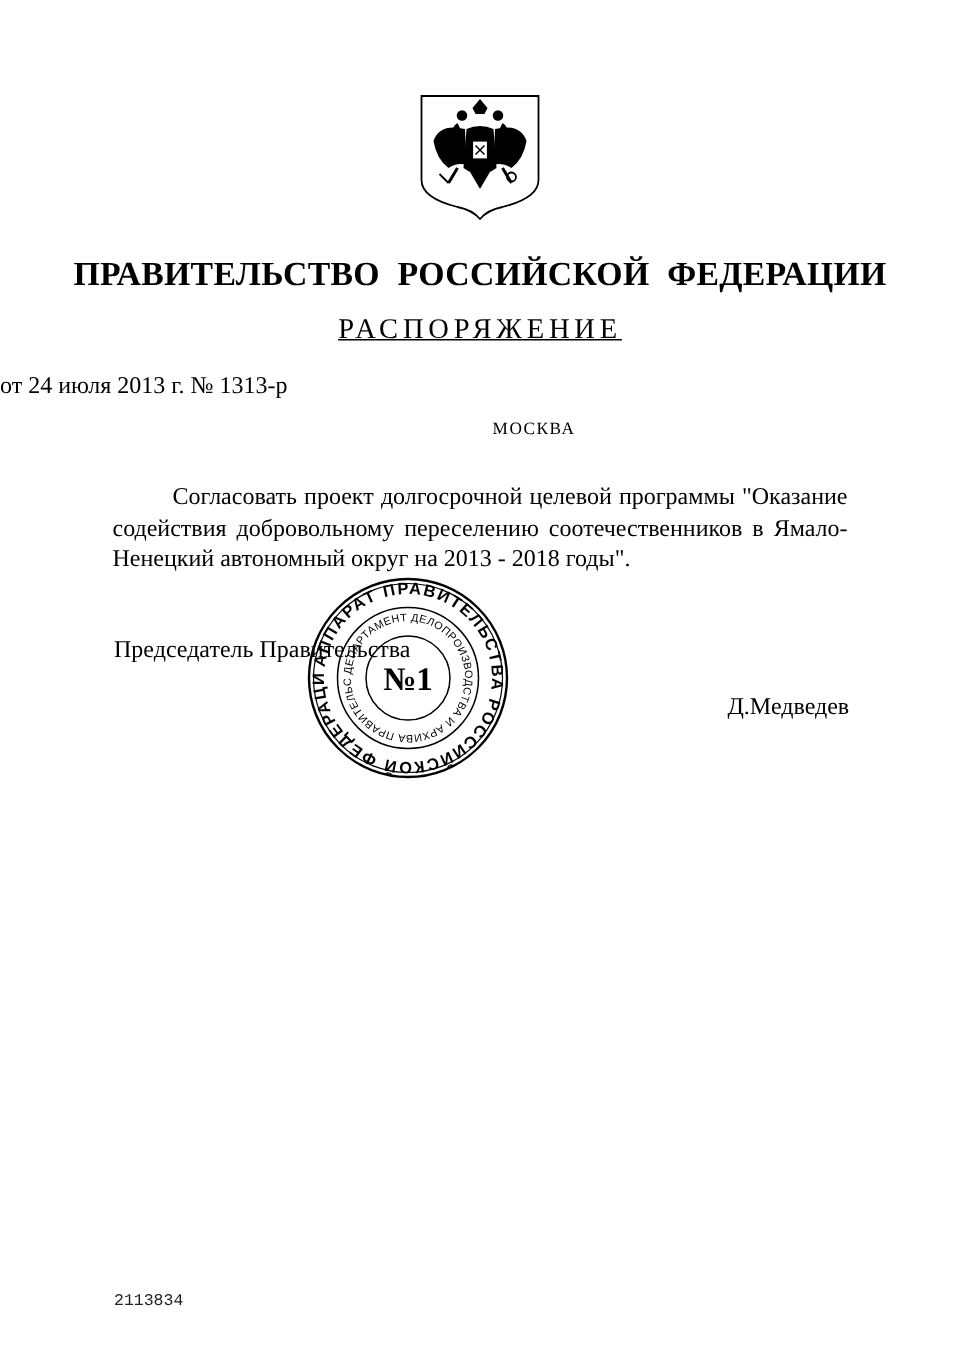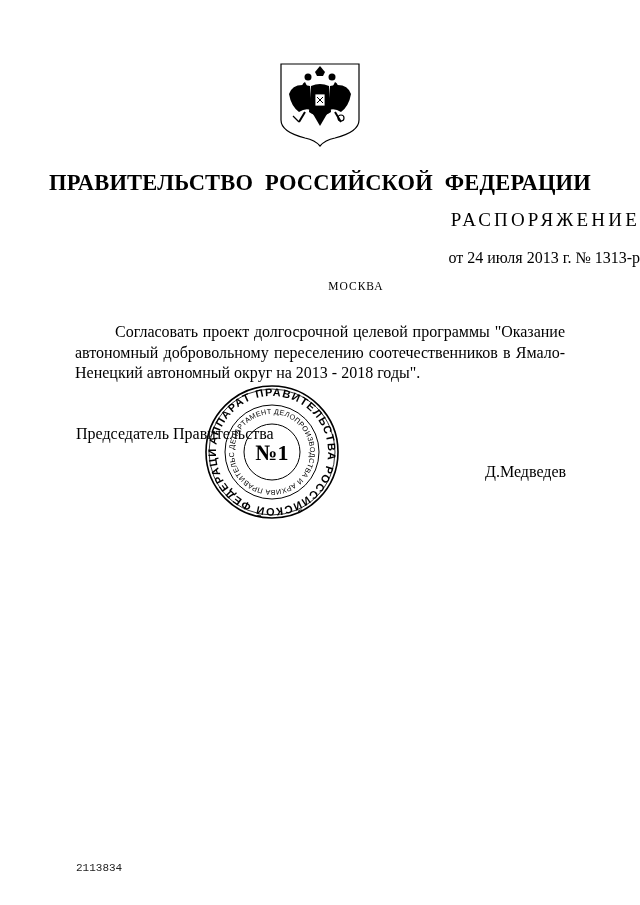--- a/index.html
+++ b/index.html
@@ -1,20 +1,20 @@
 <!DOCTYPE html>
 <html><head>
   <meta charset="utf-8">
   <style>
     html, body { margin: 0; padding: 0; background: #ffffff; }
     body { width: 640px; height: 905px; position: relative; overflow: hidden; font-family: "Liberation Serif", "DejaVu Serif", serif; color: #000; }
     .emblem { position: absolute; left: 275px; top: 60px; width: 90px; height: 88px; }
     .gov-title { position: absolute; left: 0; width: 640px; top: 170px; text-align: center; font-weight: bold; font-size: 22.5px; letter-spacing: 0.2px; word-spacing: 6px; }
-    .doc-type { position: absolute; left: 0; width: 640px; top: 209px; text-align: right; font-size: 19px; letter-spacing: 3.2px; }
-    .doc-date { position: absolute; left: 0; width: 640px; top: 249px; text-align: right; font-size: 16px; }
+    .doc-type { position: absolute; left: 0; width: 640px; top: 209px; text-align: center; font-size: 19px; letter-spacing: 3.2px; text-decoration: underline; }
+    .doc-date { position: absolute; left: 0; width: 640px; top: 249px; text-align: left; font-size: 16px; }
     .doc-city { position: absolute; left: 0; width: 640px; top: 280px; text-align: center; font-size: 11.5px; letter-spacing: 1px; padding-left: 36px; }
     .body-text { position: absolute; left: 75px; width: 490px; top: 322px; font-size: 16px; line-height: 20.5px; text-align: justify; }
     .body-text p { margin: 0; }
     .line { display: block; text-align: justify; text-align-last: justify; font-family: Liberation Serif, serif; }
     .line.first { text-indent: 40px; }
     .line.last { text-align-last: left; }
     .sig-left { position: absolute; left: 76px; top: 424px; font-size: 16px; line-height: 19px; }
     .sig-left .l2 { padding-left: 18px; }
     .sig-right { position: absolute; left: 485px; top: 463px; font-size: 16px; }
     .stamp { position: absolute; left: 204px; top: 384px; width: 136px; height: 136px; }
@@ -50,21 +50,21 @@
 </div>
 
 <div class="gov-title">ПРАВИТЕЛЬСТВО РОССИЙСКОЙ ФЕДЕРАЦИИ</div>
 <div class="doc-type">РАСПОРЯЖЕНИЕ</div>
 <div class="doc-date">от 24 июля 2013 г.  № 1313-р</div>
 <div class="doc-city">МОСКВА</div>
 
 <div class="body-text">
   <p>
     <span class="line first">Согласовать проект долгосрочной целевой программы "Оказание</span>
-    <span class="line">автономный добровольному переселению соотечественников в Ямало-</span>
+    <span class="line">содействия добровольному переселению соотечественников в Ямало-</span>
     <span class="line last">Ненецкий автономный округ на 2013 - 2018 годы".</span>
   </p>
 </div>
 
 <div class="sig-left">
   <div>Председатель Правительства</div>
 </div>
 
 <div class="sig-right">Д.Медведев</div>
 

